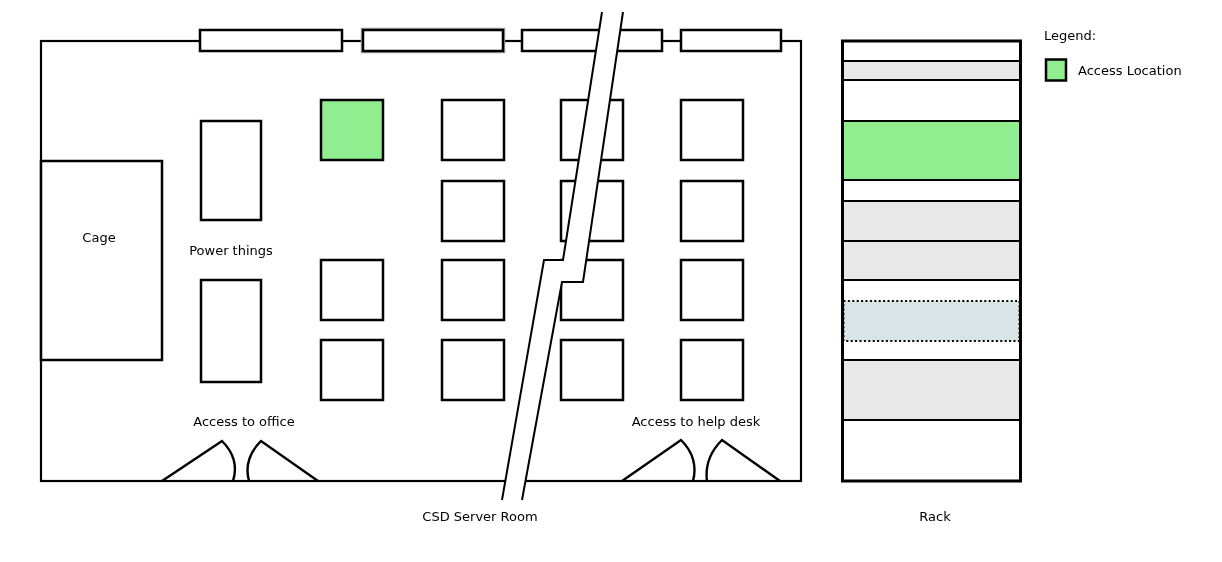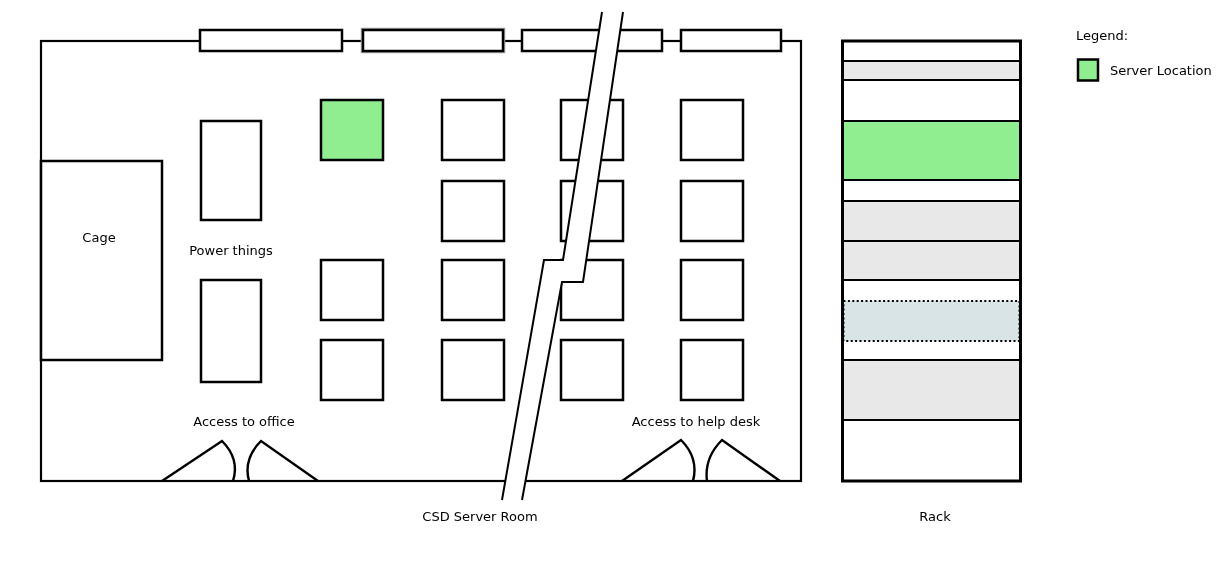--- a/index.html
+++ b/index.html
@@ -13,21 +13,21 @@
     overflow: hidden;
   }
   .stage svg.plan { position: absolute; left: 0; top: 0; }
   svg text {
     font-family: "DejaVu Sans", "Liberation Sans", sans-serif;
     font-size: 13px;
     fill: #000000;
   }
   .legend {
     position: absolute;
-    left: 1076px;
+    left: 1044px;
     top: 28px;
   }
   .legend-title {
     font-size: 13px;
     line-height: 16px;
     margin-bottom: 14px;
   }
   .legend-item {
     display: flex;
     align-items: center;
@@ -115,18 +115,18 @@
     </g>
   </svg>
 
   <div class="legend">
     <div class="legend-title">Legend:</div>
 
     <div class="legend-item">
       <svg class="swatch" width="25" height="25">
         <rect x="2" y="1.5" width="20" height="21" stroke="#000000" stroke-width="2.5" fill="#90ee90"></rect>
       </svg>
-      <span class="legend-label">Server Location</span>
+      <span class="legend-label">Access Location</span>
     </div>
 
   </div>
 
 </div>
 
 </body></html>

